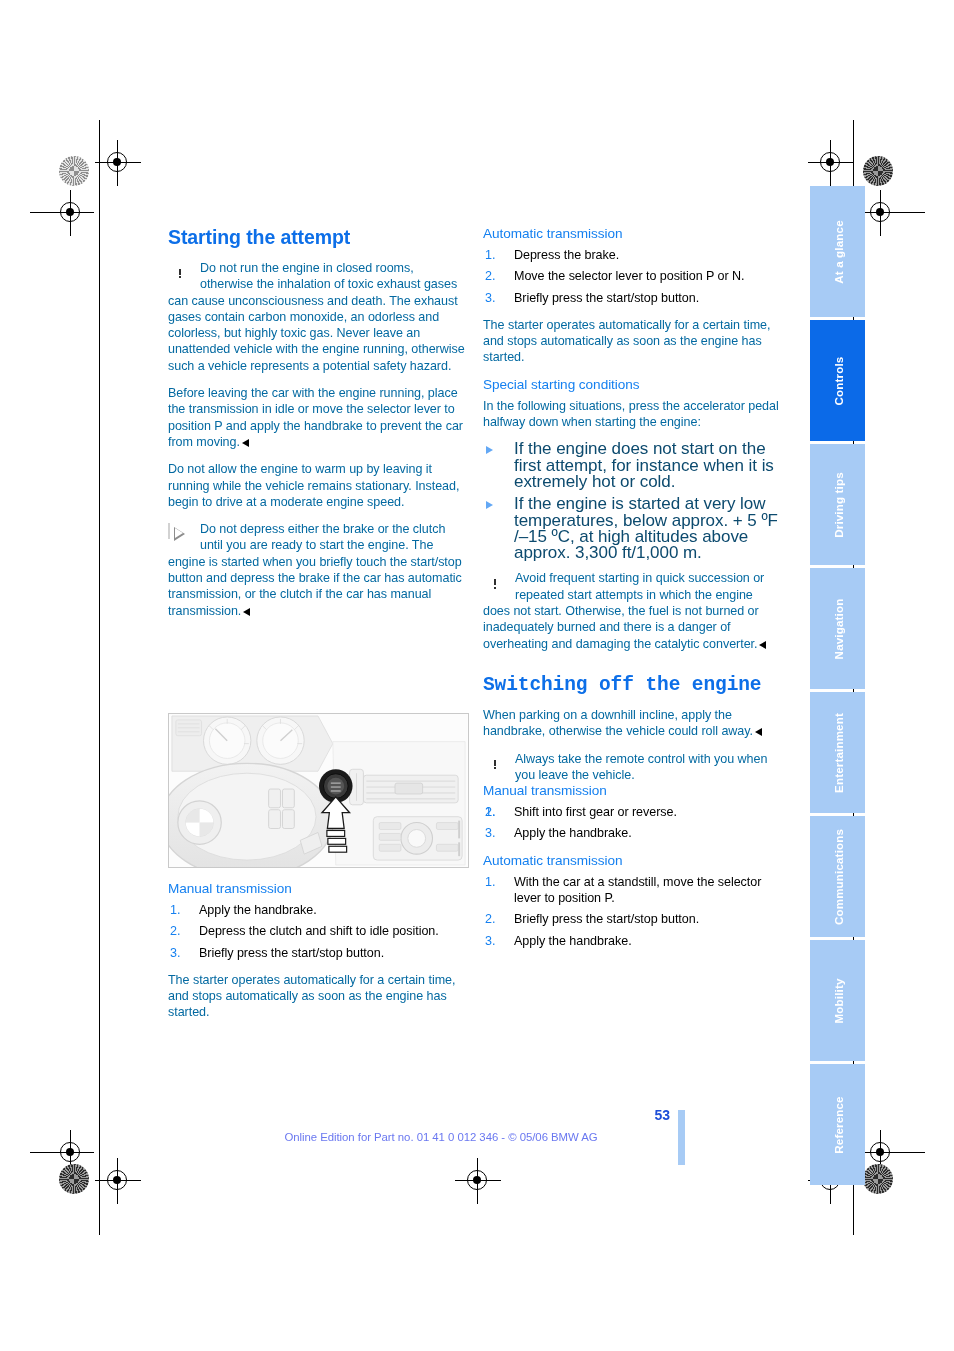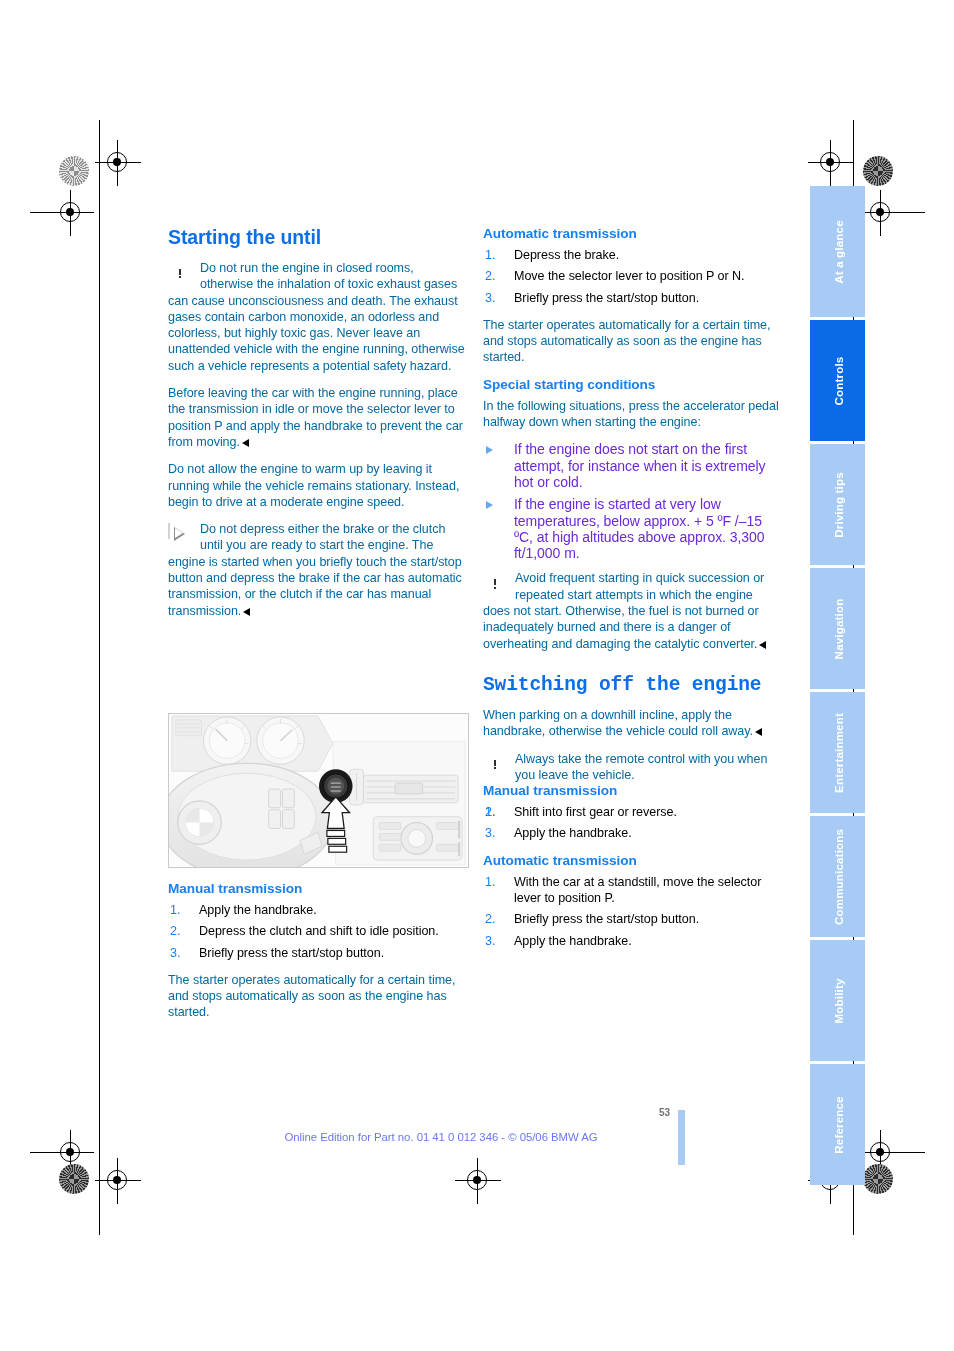--- a/index.html
+++ b/index.html
@@ -84,21 +84,21 @@
   h1.sec-title {
     color: #0d6fe8;
     font-size: 19.5px;
     font-weight: bold;
     margin: 0 0 11px 0;
     letter-spacing: -0.1px;
   }
   h2.sub-title {
     color: #1580f0;
     font-size: 13.6px;
-    font-weight: bold;
+    font-weight: normal;
     margin: 0 0 6px 0;
     letter-spacing: -0.05px;
   }
   p.body {
     font-size: 12.55px;
     line-height: 16.3px;
     color: #0369a1;
     margin: 0 0 11px 0;
     text-align: left;
     letter-spacing: -0.05px;
@@ -196,23 +196,23 @@
 
   
   ul.tri-list {
     list-style: none;
     margin: 0 0 9px 0;
     padding: 0;
   }
   ul.tri-list li {
     position: relative;
     padding-left: 31px;
-    font-size: 14px;
+    font-size: 17px;
     line-height: 16.3px;
-    color: #6d28d9;
+    color: #0c4a6e;
     margin-bottom: 6px;
     letter-spacing: -0.05px;
   }
   ul.tri-list li .bul {
     position: absolute;
     left: 3px; top: 4.6px;
     width: 0; height: 0;
     border-top: 4.4px solid transparent;
     border-bottom: 4.4px solid transparent;
     border-left: 7px solid #63a8f5;
@@ -261,23 +261,23 @@
   }
   .tab.active .tab-label { color: #ffffff; }
 
   
   .page-number {
     position: absolute;
     left: 630px;
     top: 1107px;
     width: 40px;
     text-align: right;
-    font-size: 10px;
+    font-size: 14px;
     font-weight: bold;
-    color: #737373;
+    color: #1d4ed8;
   }
   .page-num-bar {
     position: absolute;
     left: 678px;
     top: 1110px;
     width: 7px;
     height: 55px;
     background: #a7cbf5;
   }
   .footer-note {
@@ -363,21 +363,21 @@
   <div class="trimline" style="left:30px; top:212px; width:60px; height:1.2px;"></div>
   <div class="trimline" style="left:865px; top:212px; width:60px; height:1.2px;"></div>
   <div class="trimline" style="left:30px; top:1152px; width:60px; height:1.2px;"></div>
   <div class="trimline" style="left:865px; top:1152px; width:60px; height:1.2px;"></div>
 </div>
 
 <div class="page">
 
   <div class="col col-left">
 
-    <h1 class="sec-title">Starting the until</h1>
+    <h1 class="sec-title">Starting the attempt</h1>
 
     <p class="body">
       <span class="icon-box">
         <span class="warn-icon">
           <span class="tri"></span><span class="bang"></span><span class="bangdot"></span>
         </span>
       </span><span>Do not run the engine in closed rooms, otherwise the inhalation of toxic exhaust gases can cause unconsciousness and death. The exhaust gases contain carbon monoxide, an odorless and colorless, but highly toxic gas. Never leave an unattended vehicle with the engine running, otherwise such a vehicle represents a potential safety hazard.</span>
     </p>
 
     <p class="body">

